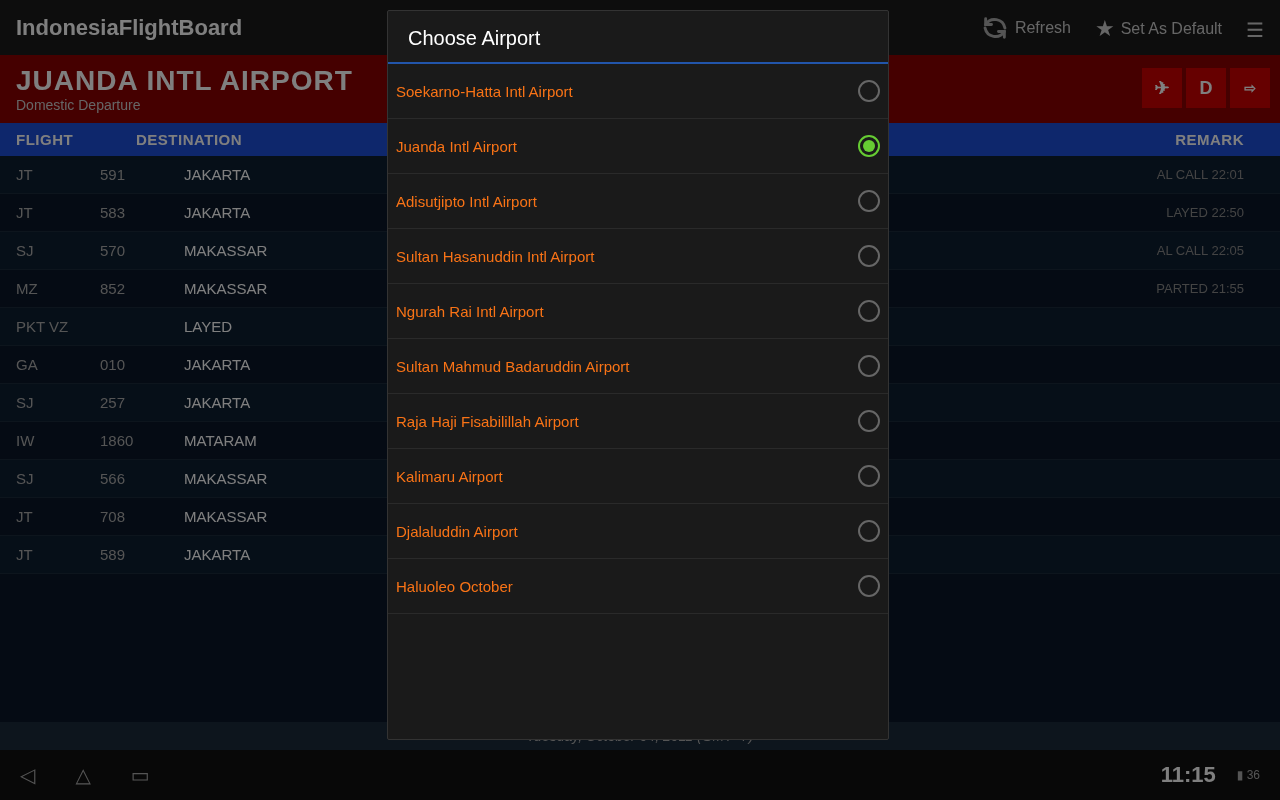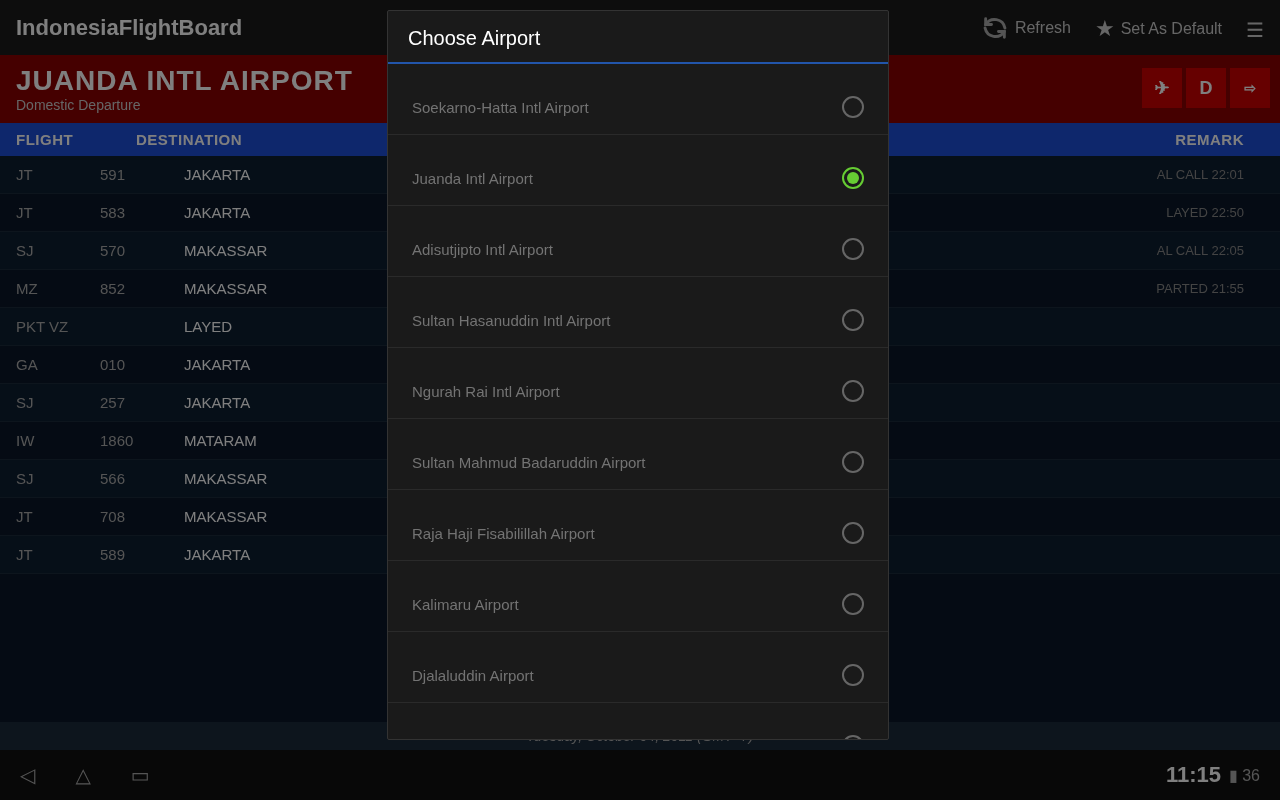--- a/index.html
+++ b/index.html
@@ -171,21 +171,21 @@
     .nav-icon {
       color: #aaa;
       font-size: 20px;
       cursor: pointer;
     }
     .nav-right {
       color: #aaa;
       font-size: 18px;
       display: flex;
       align-items: center;
-      gap: 8px;
+      gap: 21px;
       justify-content: space-between;
     }
     .time-display {
       font-size: 22px;
       color: white;
       font-weight: bold;
     }
 
     
     .modal-overlay {
@@ -219,26 +219,25 @@
       border-bottom: 2px solid #2255aa;
     }
     .modal-list {
       flex: 1;
       overflow-y: auto;
     }
     .airport-item {
       display: flex;
       align-items: center;
       justify-content: space-between;
-      padding: 16px 24px;
+      padding: 16px 8px;
       border-bottom: 1px solid #2a2a2a;
       cursor: pointer;
-      color: #737373;
+      color: #f97316;
       font-size: 15px;
-      margin-top: 16px;
     }
     .radio-circle {
       width: 22px;
       height: 22px;
       border-radius: 50%;
       border: 2px solid #666;
       display: flex;
       align-items: center;
       justify-content: center;
       flex-shrink: 0;
@@ -367,21 +366,21 @@
 </div>
 
 <div class="nav-bar">
   <div class="nav-left">
     <div class="nav-icon">◁</div>
     <div class="nav-icon">△</div>
     <div class="nav-icon">▭</div>
   </div>
   <div class="nav-right">
     <span class="time-display">11:15</span>
-    <span style="font-size:16px;color:#aaa;">▮ <span>36</span></span>
+    <span style="font-size:12px;color:#aaa;">▮ <span>36</span></span>
   </div>
 </div>
 
 <div class="modal-overlay"></div>
 
 <div class="modal">
   <div class="modal-title">Choose Airport</div>
   <div class="modal-list" id="airport-list">
       <div class="airport-item">
         <span>Soekarno-Hatta Intl Airport</span>

